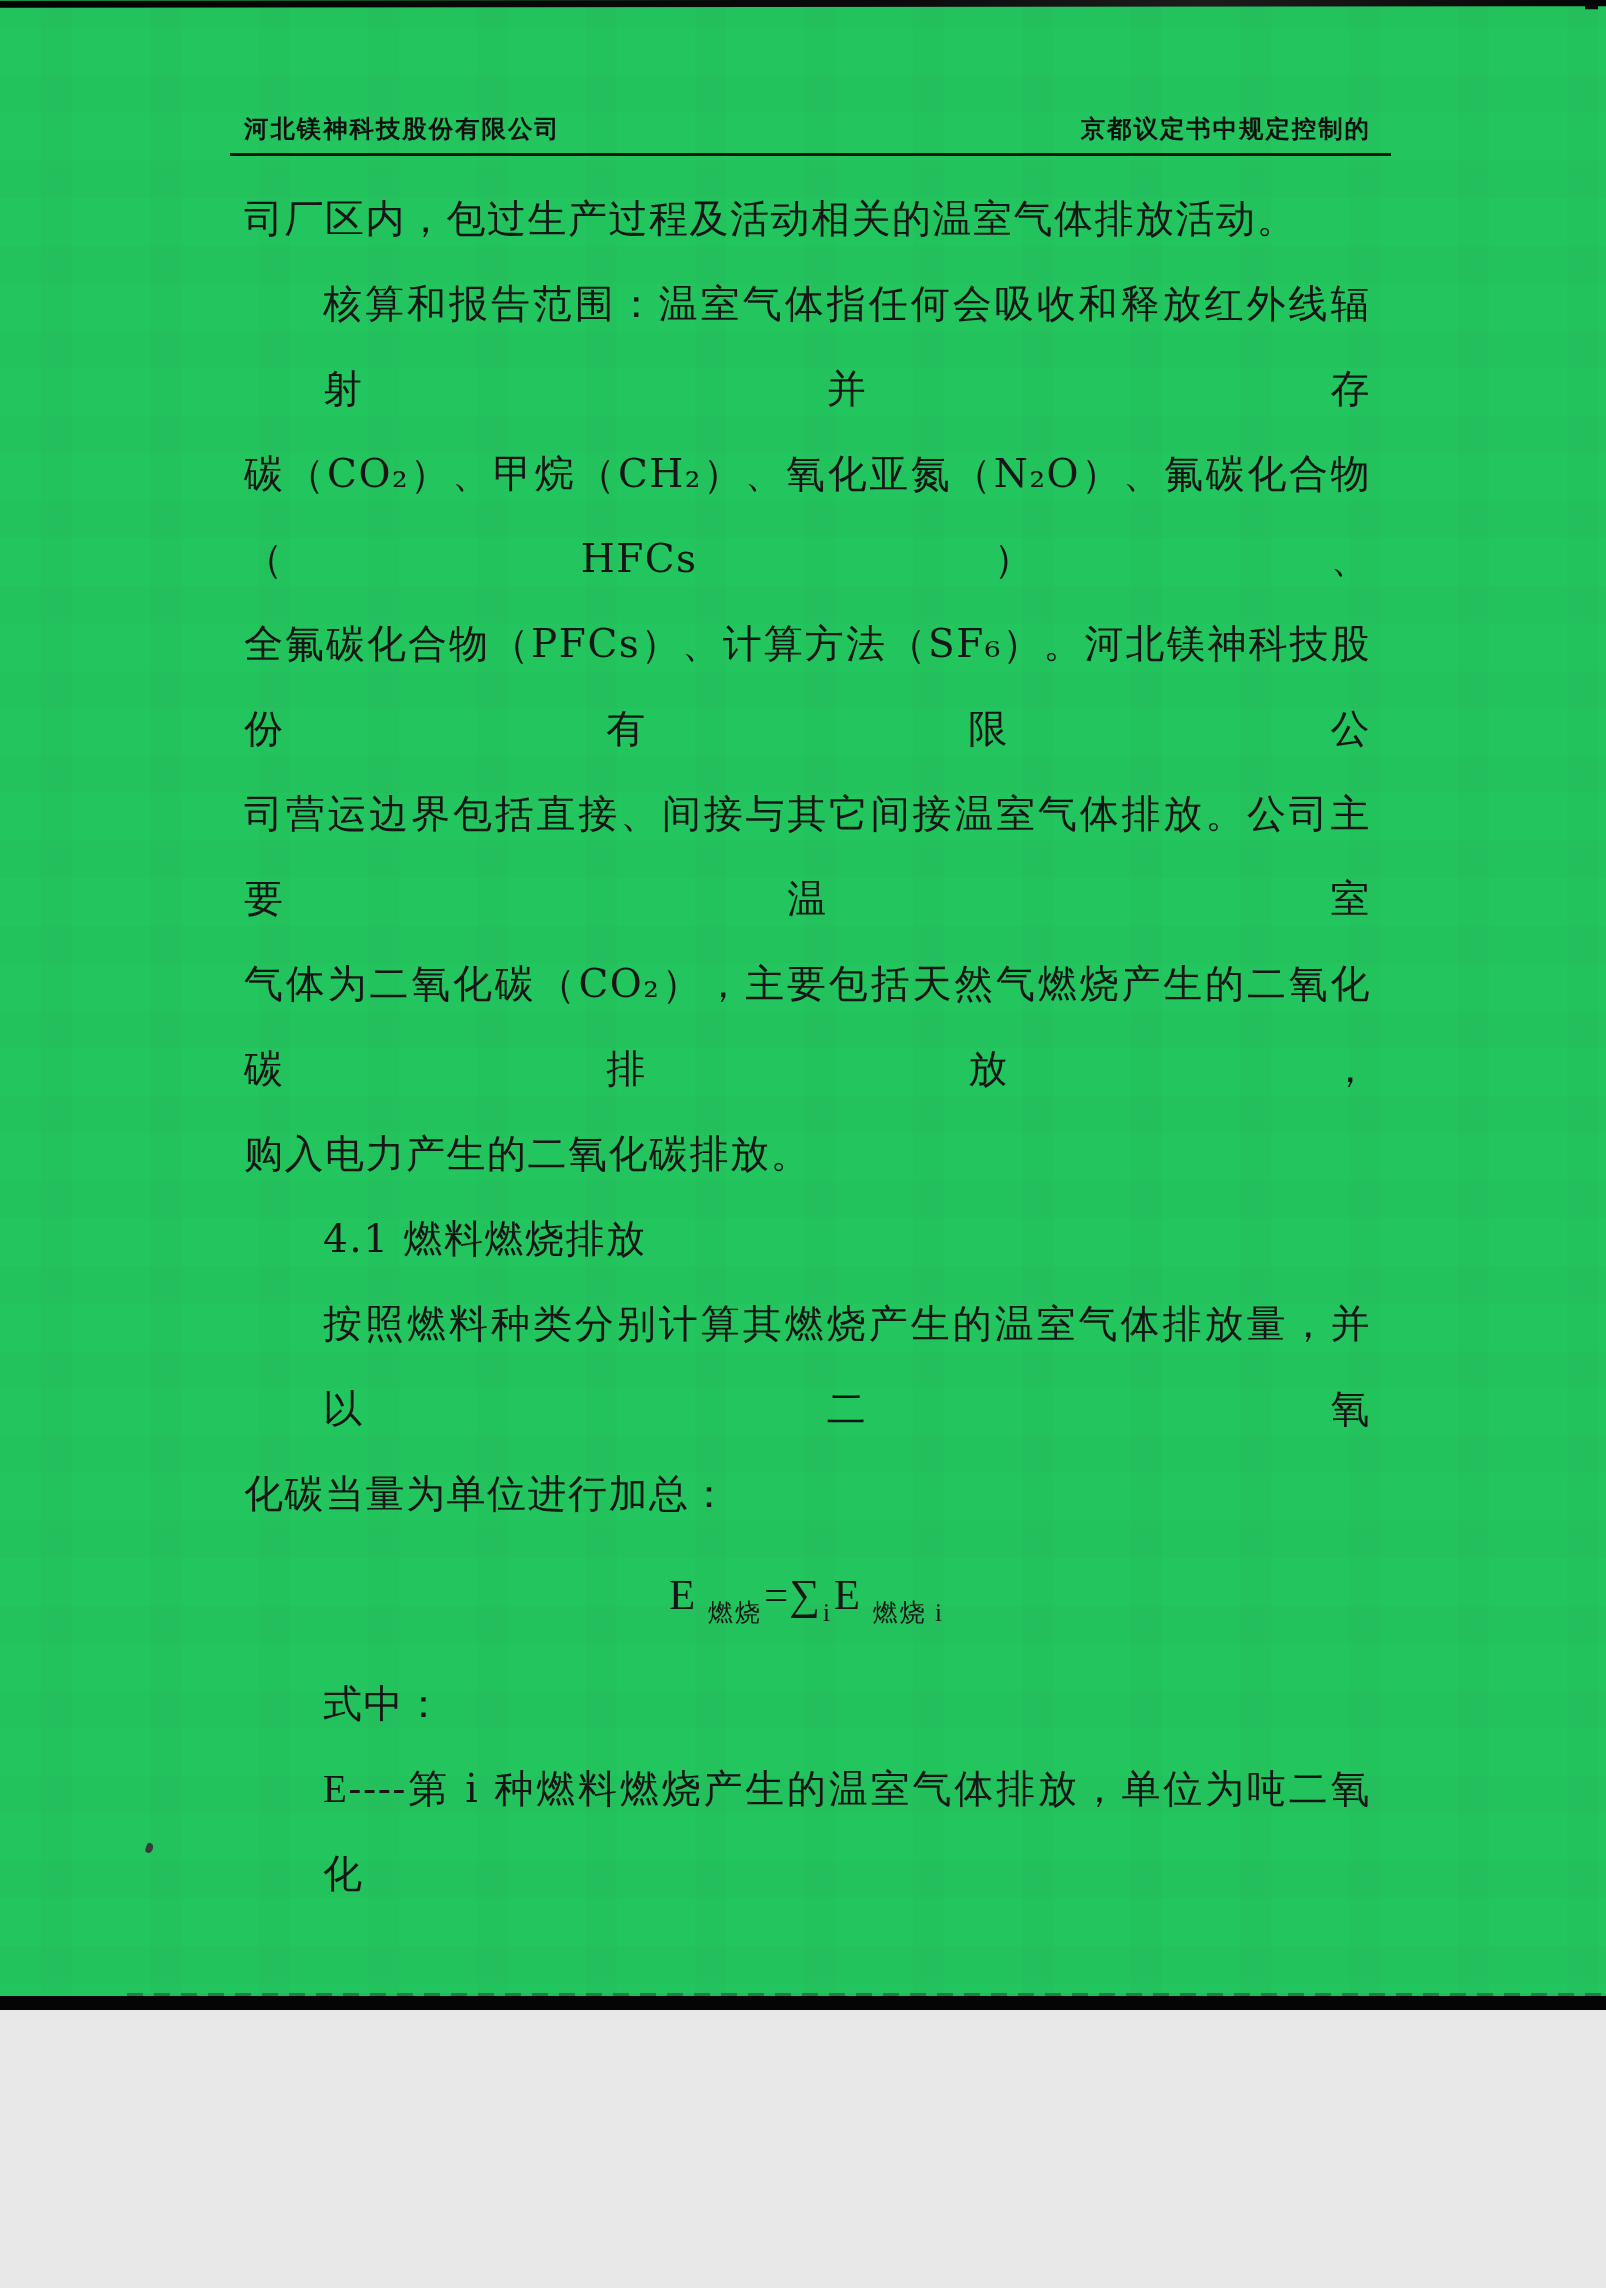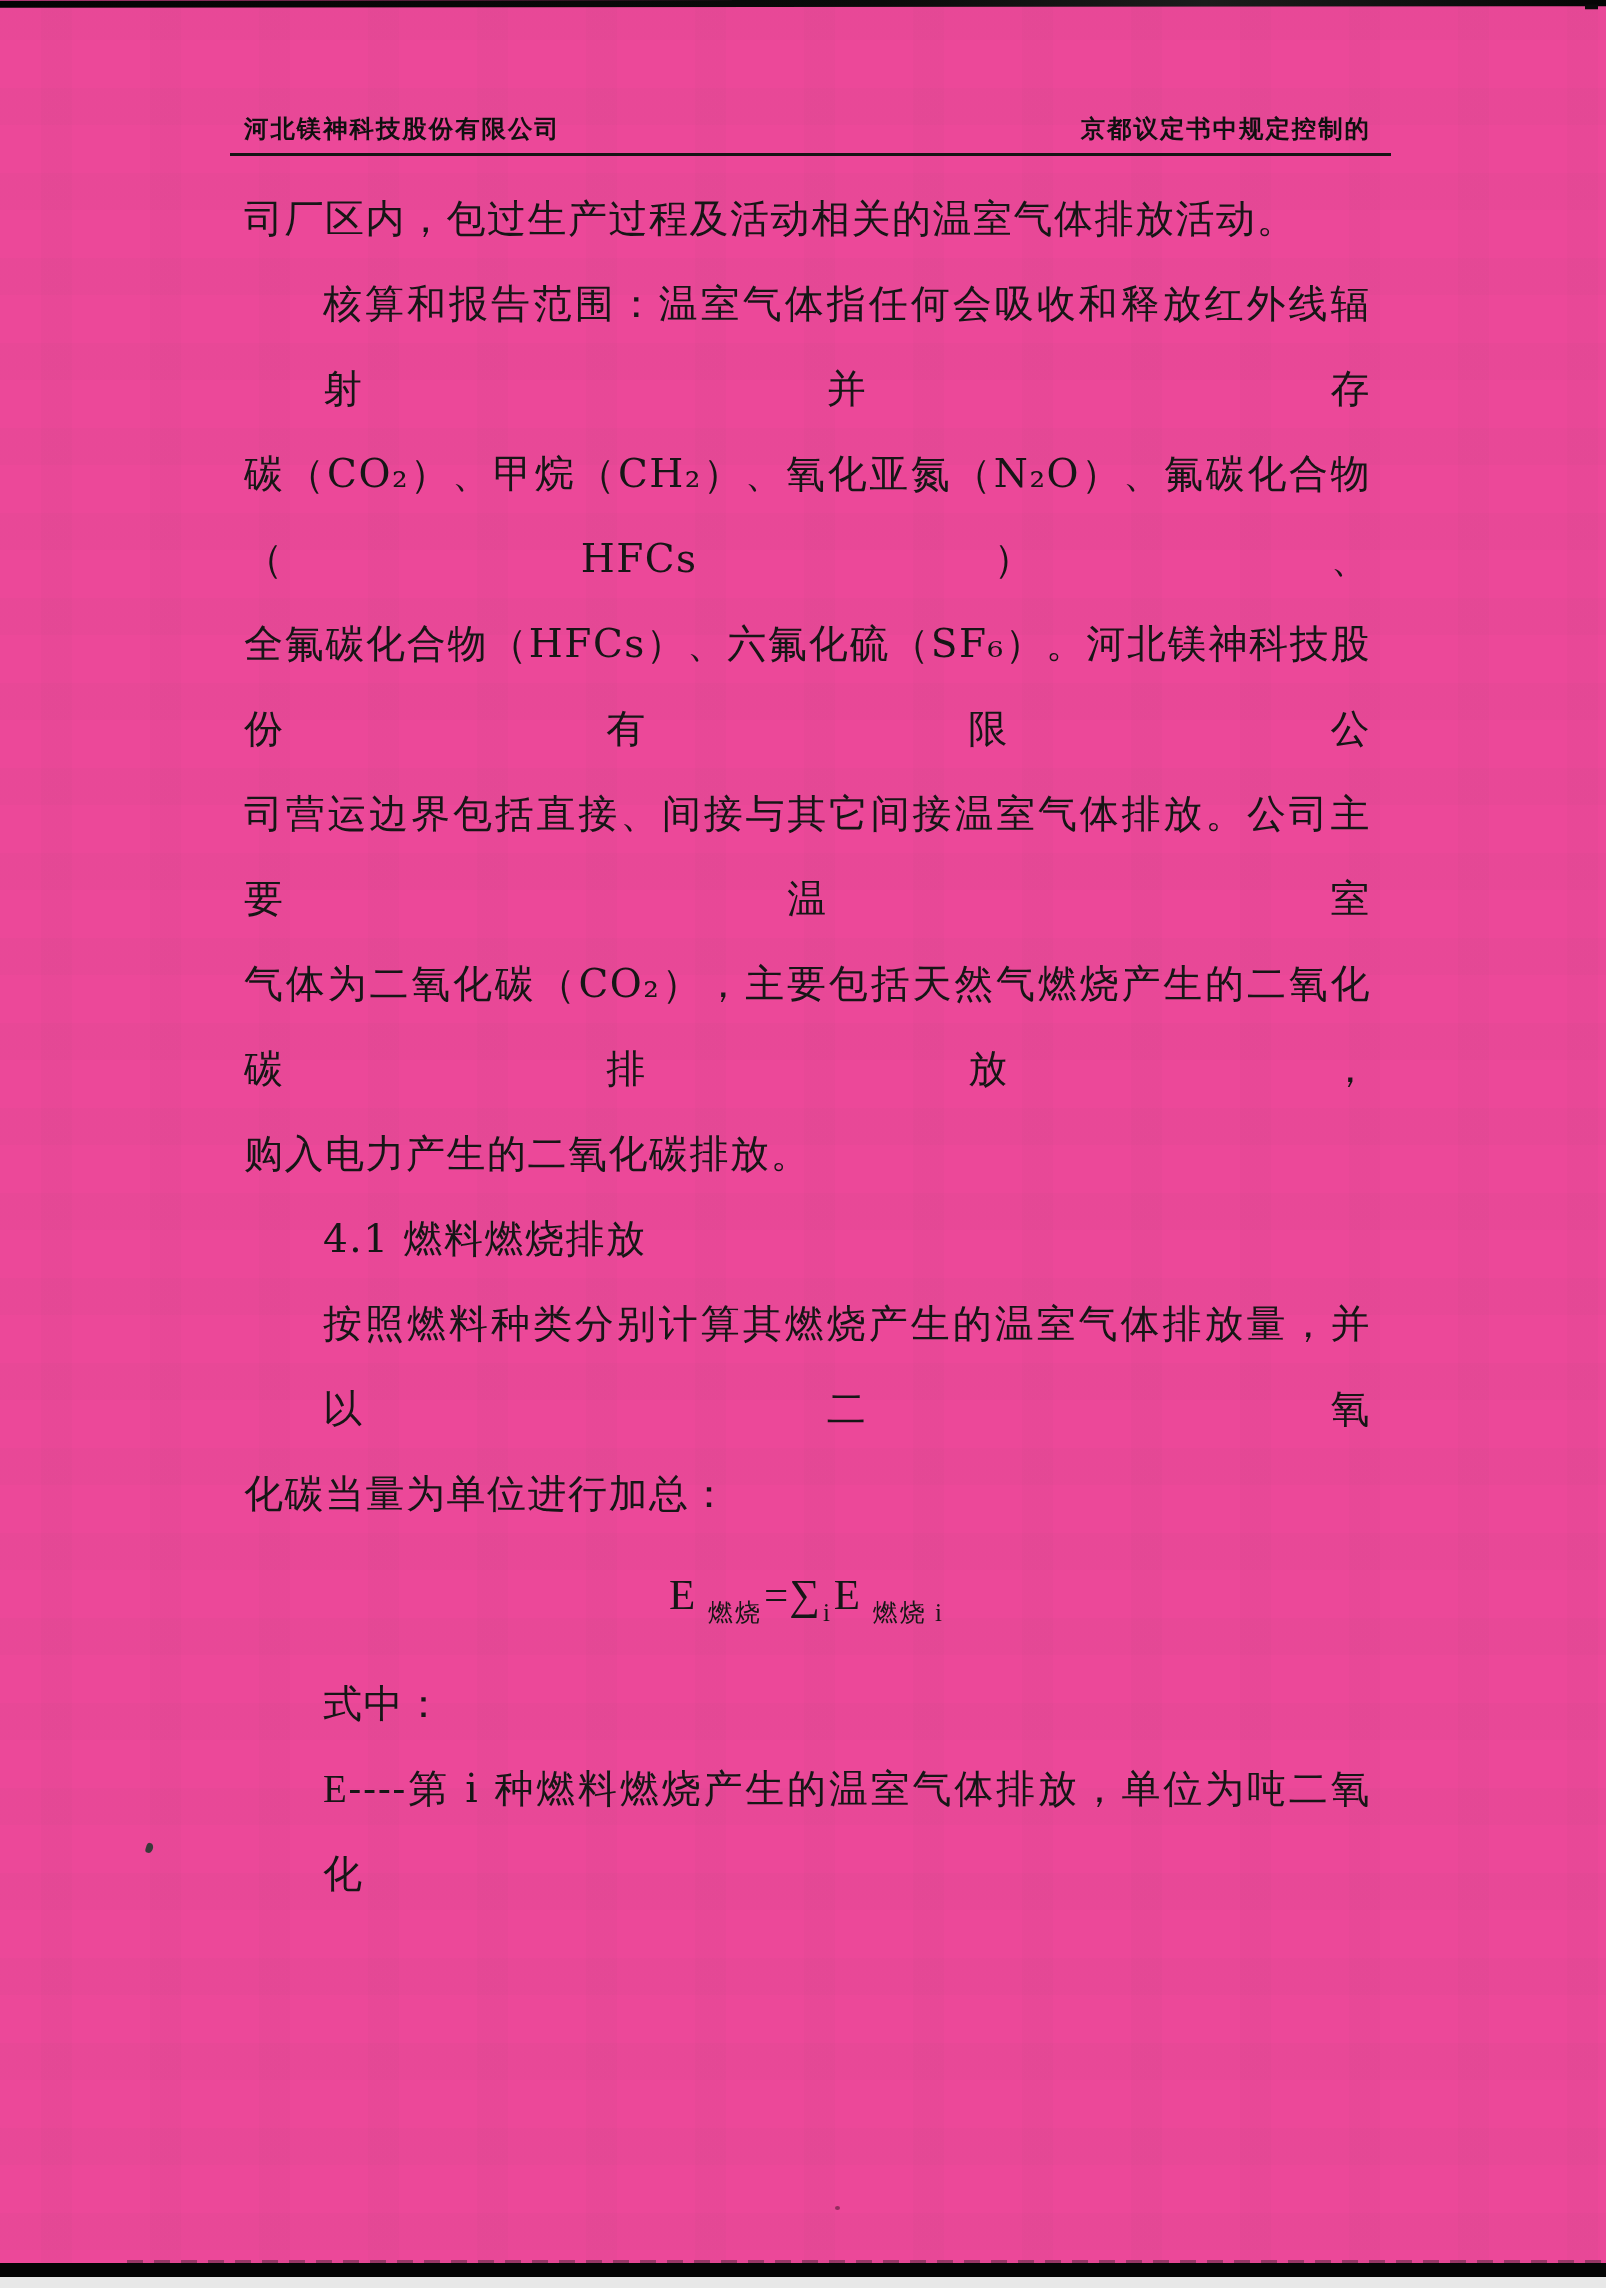--- a/index.html
+++ b/index.html
@@ -1,20 +1,20 @@
 <!DOCTYPE html>
 <html><head>
 <meta charset="utf-8">
 <style>
   html,body{margin:0;padding:0;background:#e8e8e8;}
   .page{
     position:relative;
-    width:1606px;height:2277px;
+    width:1606px;height:2010px;
     margin:0 auto;
-    background:#ec4899;
+    background:#22c55e;
     overflow:hidden;
     font-family:"DejaVu Serif","Liberation Serif",serif;
     color:#171717;
   }
   
   .page::before{
     content:"";
     position:absolute;inset:0;
     background-image:
       repeating-linear-gradient(90deg, transparent 0 41px, rgba(70,70,70,0.022) 41px 72px, transparent 72px 109px),
@@ -88,21 +88,21 @@
     <span>河北镁神科技股份有限公司</span>
     <span>京都议定书中规定控制的</span>
   </div>
   <div class="header-rule"></div>
 
   <div class="doc-body">
 
     <div class="tline">司厂区内，包过生产过程及活动相关的温室气体排放活动。</div>
     <div class="tline indent full">核算和报告范围：温室气体指任何会吸收和释放红外线辐射并存</div>
     <div class="tline full">碳（CO₂）、甲烷（CH₂）、氧化亚氮（N₂O）、氟碳化合物（HFCs）、</div>
-    <div class="tline full">全氟碳化合物（HFCs）、六氟化硫（SF₆）。河北镁神科技股份有限公</div>
+    <div class="tline full">全氟碳化合物（PFCs）、计算方法（SF₆）。河北镁神科技股份有限公</div>
     <div class="tline full">司营运边界包括直接、间接与其它间接温室气体排放。公司主要温室</div>
     <div class="tline full">气体为二氧化碳（CO₂），主要包括天然气燃烧产生的二氧化碳排放，</div>
     <div class="tline">购入电力产生的二氧化碳排放。</div>
 
     <div class="tline indent">4.1 燃料燃烧排放</div>
 
     <div class="tline indent full">按照燃料种类分别计算其燃烧产生的温室气体排放量，并以二氧</div>
     <div class="tline">化碳当量为单位进行加总：</div>
 
     <div class="tline formula"><span class="evar">E</span><span class="fsub">燃烧</span><span class="evar">=∑</span><span class="fsub" style="margin-left:2px">i</span><span class="evar">E</span><span class="fsub">燃烧 i</span></div>

